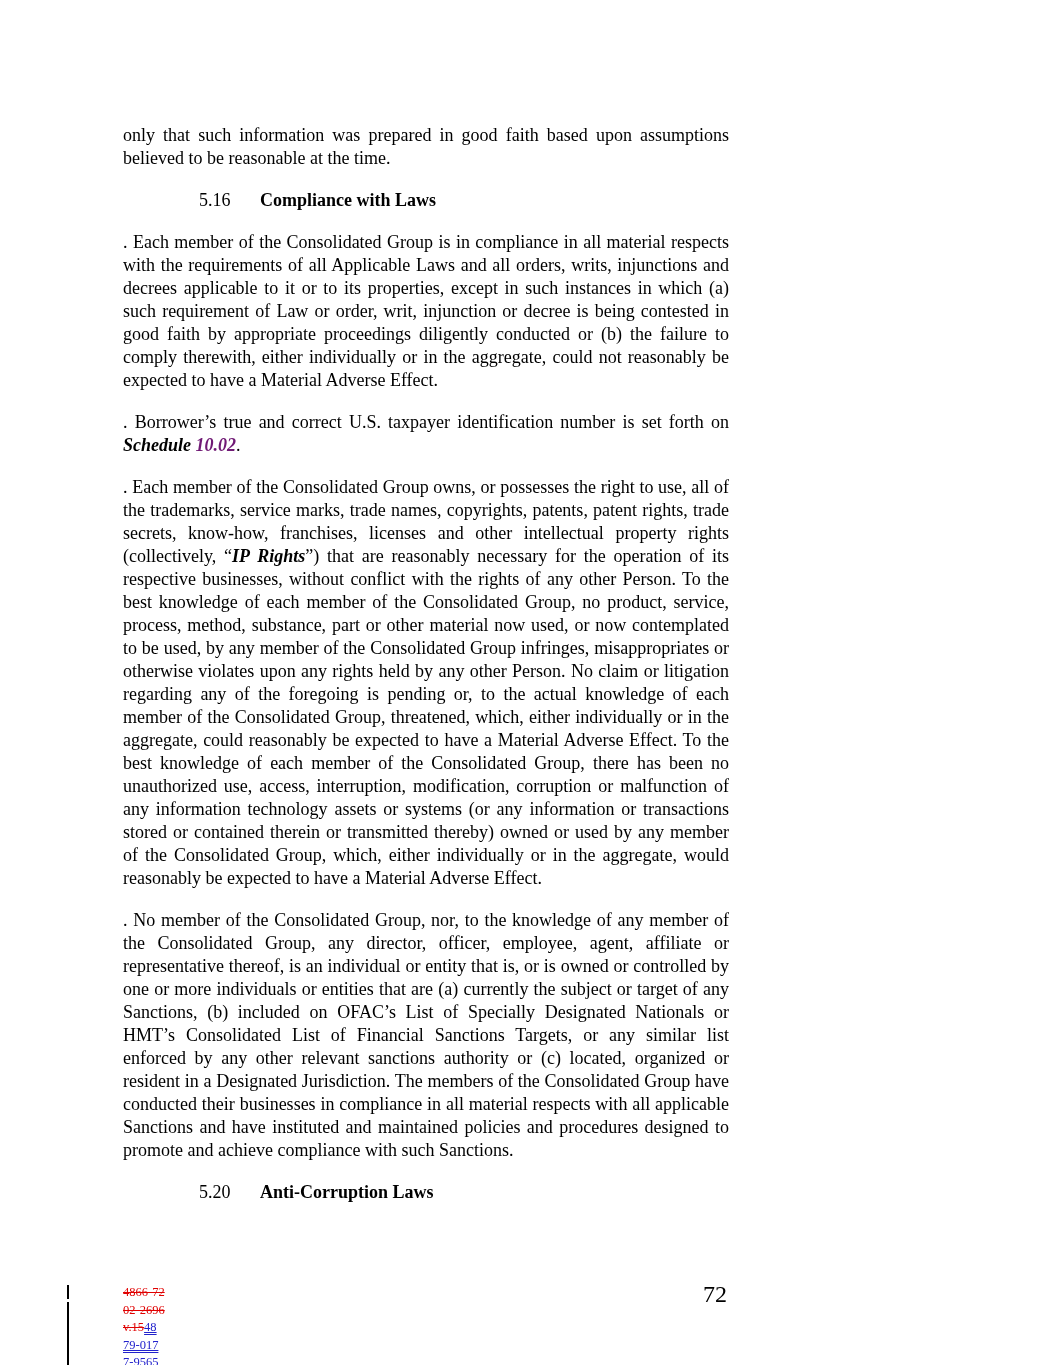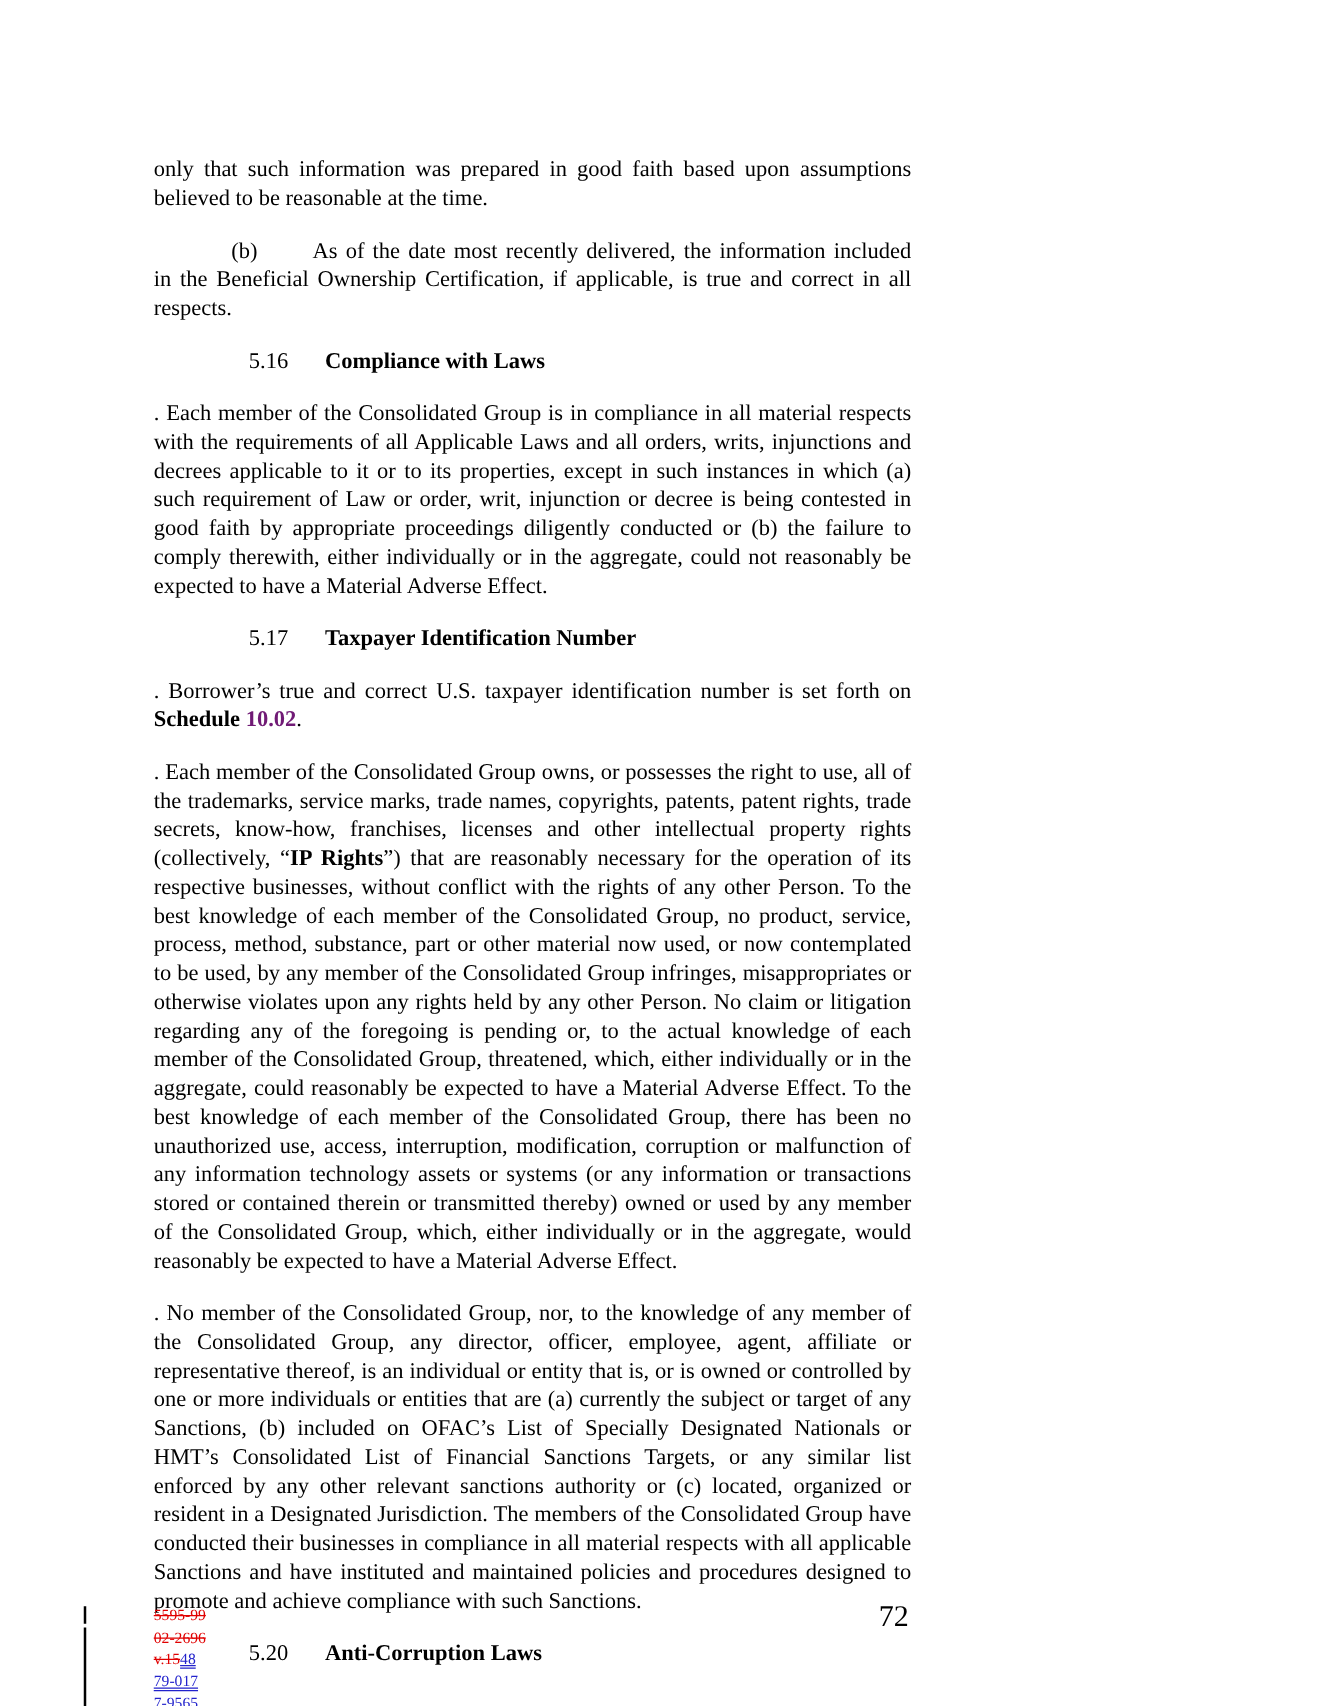--- a/index.html
+++ b/index.html
@@ -18,21 +18,21 @@
     line-height:23px;
     font-weight:normal;
     text-align:justify;
   }
   .quote { margin-left:63px; }
   .clause-first { text-indent:62px; }
   .b-label { display:inline-block; width:65px; text-indent:0; }
   .content h2 { text-align:left; margin-left:76px; }
   .sec-num { display:inline-block; width:61px; font-weight:normal; }
   .sec-title { font-weight:bold; }
-  .bi { font-weight:bold; }
+  .bi { font-weight:bold; font-style:italic; }
   .sched-num { color:#701a75; }
   .doc-id {
     position:absolute; left:123px; top:1284px;
     font-size:12.5px; line-height:17.5px;
     white-space:nowrap;
   }
   .del { color:#e00000; text-decoration:line-through; text-decoration-thickness:1px; }
   .ins { color:#2222cc; }
   .ins-dbl { color:#2222cc; text-decoration:underline double; text-decoration-skip-ink:none;text-align:right; }
   .page-num { position:absolute; top:1284px; right:112px; font-size:24px; line-height:20px; }
@@ -40,45 +40,43 @@
   .change-bar-seg2 { position:absolute; left:67px; top:1302px; width:2px; height:63px; background:#000000; }
 </style>
 </head>
 <body>
 
 <div class="page">
   <div class="content">
 
     <p class="quote">only that such information was prepared in good faith based upon assumptions believed to be reasonable at the time.</p>
 
-    <p class="quote clause-first"><span class="b-label">(b)</span><span>As of the date most recently delivered, the information included in the Beneficial Ownership Certification, if applicable, is true and correct in all respects.</span></p>
 
     <h2><span class="sec-num">5.16</span><span class="sec-title">Compliance with Laws</span></h2>
 
     <p>. Each member of the Consolidated Group is in compliance in all material respects with the requirements of all Applicable Laws and all orders, writs, injunctions and decrees applicable to it or to its properties, except in such instances in which (a) such requirement of Law or order, writ, injunction or decree is being contested in good faith by appropriate proceedings diligently conducted or (b) the failure to comply therewith, either individually or in the aggregate, could not reasonably be expected to have a Material Adverse Effect.</p>
 
-    <h2><span class="sec-num">5.17</span><span class="sec-title">Taxpayer Identification Number</span></h2>
 
     <p><span>. Borrower’s true and correct U.S. taxpayer identification number is set forth on </span><span class="bi">Schedule </span><span class="bi sched-num">10.02</span><span>.</span></p>
 
 
     <p><span>. Each member of the Consolidated Group owns, or possesses the right to use, all of the trademarks, service marks, trade names, copyrights, patents, patent rights, trade secrets, know-how, franchises, licenses and other intellectual property rights (collectively, “</span><span class="bi">IP Rights</span><span>”) that are reasonably necessary for the operation of its respective businesses, without conflict with the rights of any other Person. To the best knowledge of each member of the Consolidated Group, no product, service, process, method, substance, part or other material now used, or now contemplated to be used, by any member of the Consolidated Group infringes, misappropriates or otherwise violates upon any rights held by any other Person. No claim or litigation regarding any of the foregoing is pending or, to the actual knowledge of each member of the Consolidated Group, threatened, which, either individually or in the aggregate, could reasonably be expected to have a Material Adverse Effect. To the best knowledge of each member of the Consolidated Group, there has been no unauthorized use, access, interruption, modification, corruption or malfunction of any information technology assets or systems (or any information or transactions stored or contained therein or transmitted thereby) owned or used by any member of the Consolidated Group, which, either individually or in the aggregate, would reasonably be expected to have a Material Adverse Effect.</span></p>
 
 
     <p>. No member of the Consolidated Group, nor, to the knowledge of any member of the Consolidated Group, any director, officer, employee, agent, affiliate or representative thereof, is an individual or entity that is, or is owned or controlled by one or more individuals or entities that are (a) currently the subject or target of any Sanctions, (b) included on OFAC’s List of Specially Designated Nationals or HMT’s Consolidated List of Financial Sanctions Targets, or any similar list enforced by any other relevant sanctions authority or (c) located, organized or resident in a Designated Jurisdiction. The members of the Consolidated Group have conducted their businesses in compliance in all material respects with all applicable Sanctions and have instituted and maintained policies and procedures designed to promote and achieve compliance with such Sanctions.</p>
 
     <h2><span class="sec-num">5.20</span><span class="sec-title">Anti-Corruption Laws</span></h2>
 
   </div>
 
   <div class="change-bar-seg1"></div>
   <div class="change-bar-seg2"></div>
 
   <div class="doc-id">
-    <div><span class="del">5595-99</span></div>
+    <div><span class="del">4866-72</span></div>
     <div><span class="del">02-2696</span></div>
     <div><span class="del">v.15</span><span class="ins-dbl">48</span></div>
     <div><span class="ins-dbl">79-017</span></div>
     <div><span class="ins">7-9565</span></div>
   </div>
 
   <div class="page-num">72</div>
 </div>
 
 </body></html>

